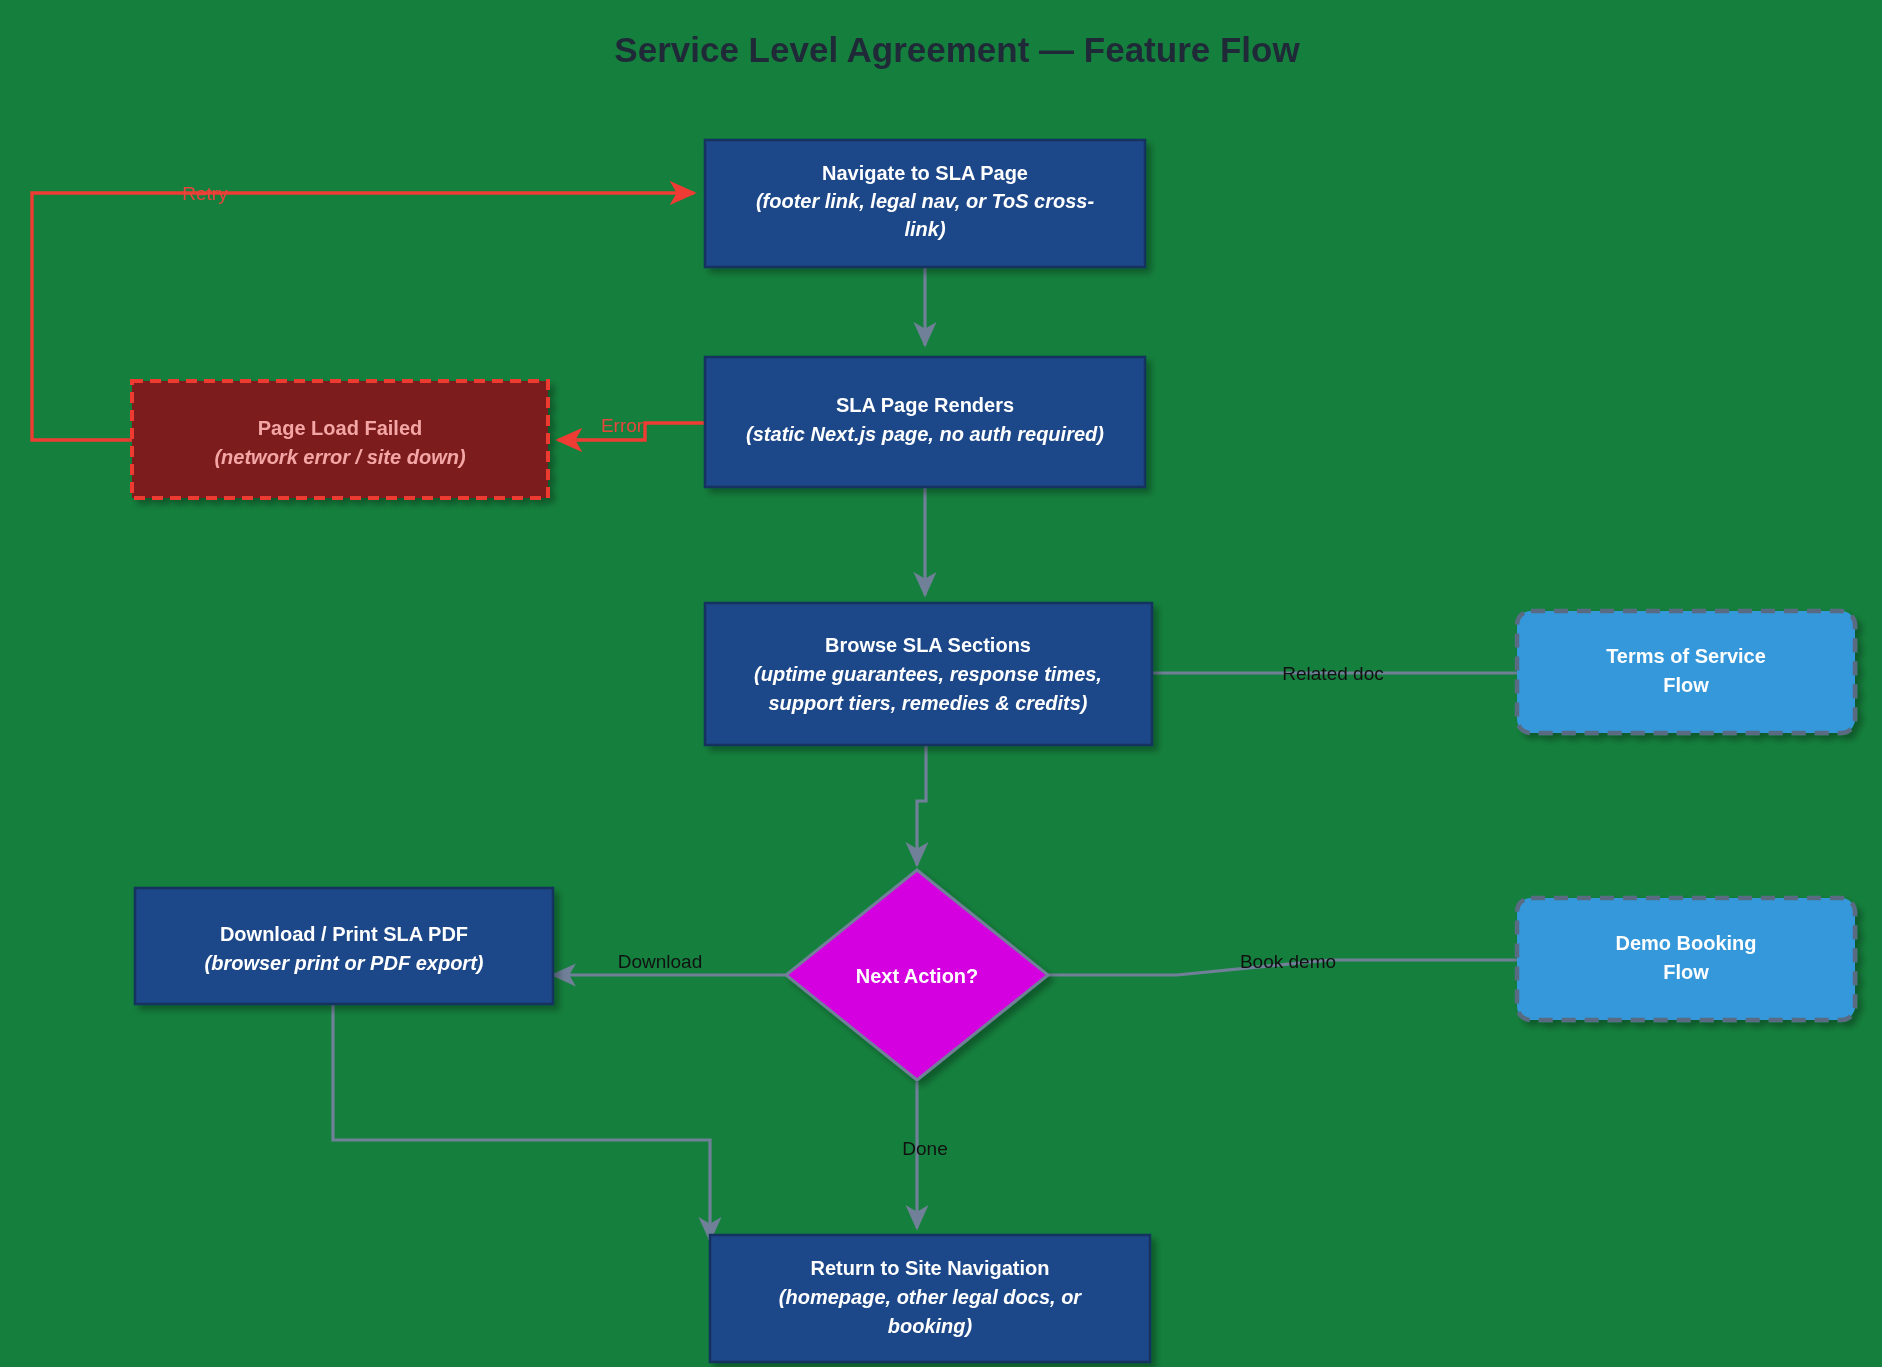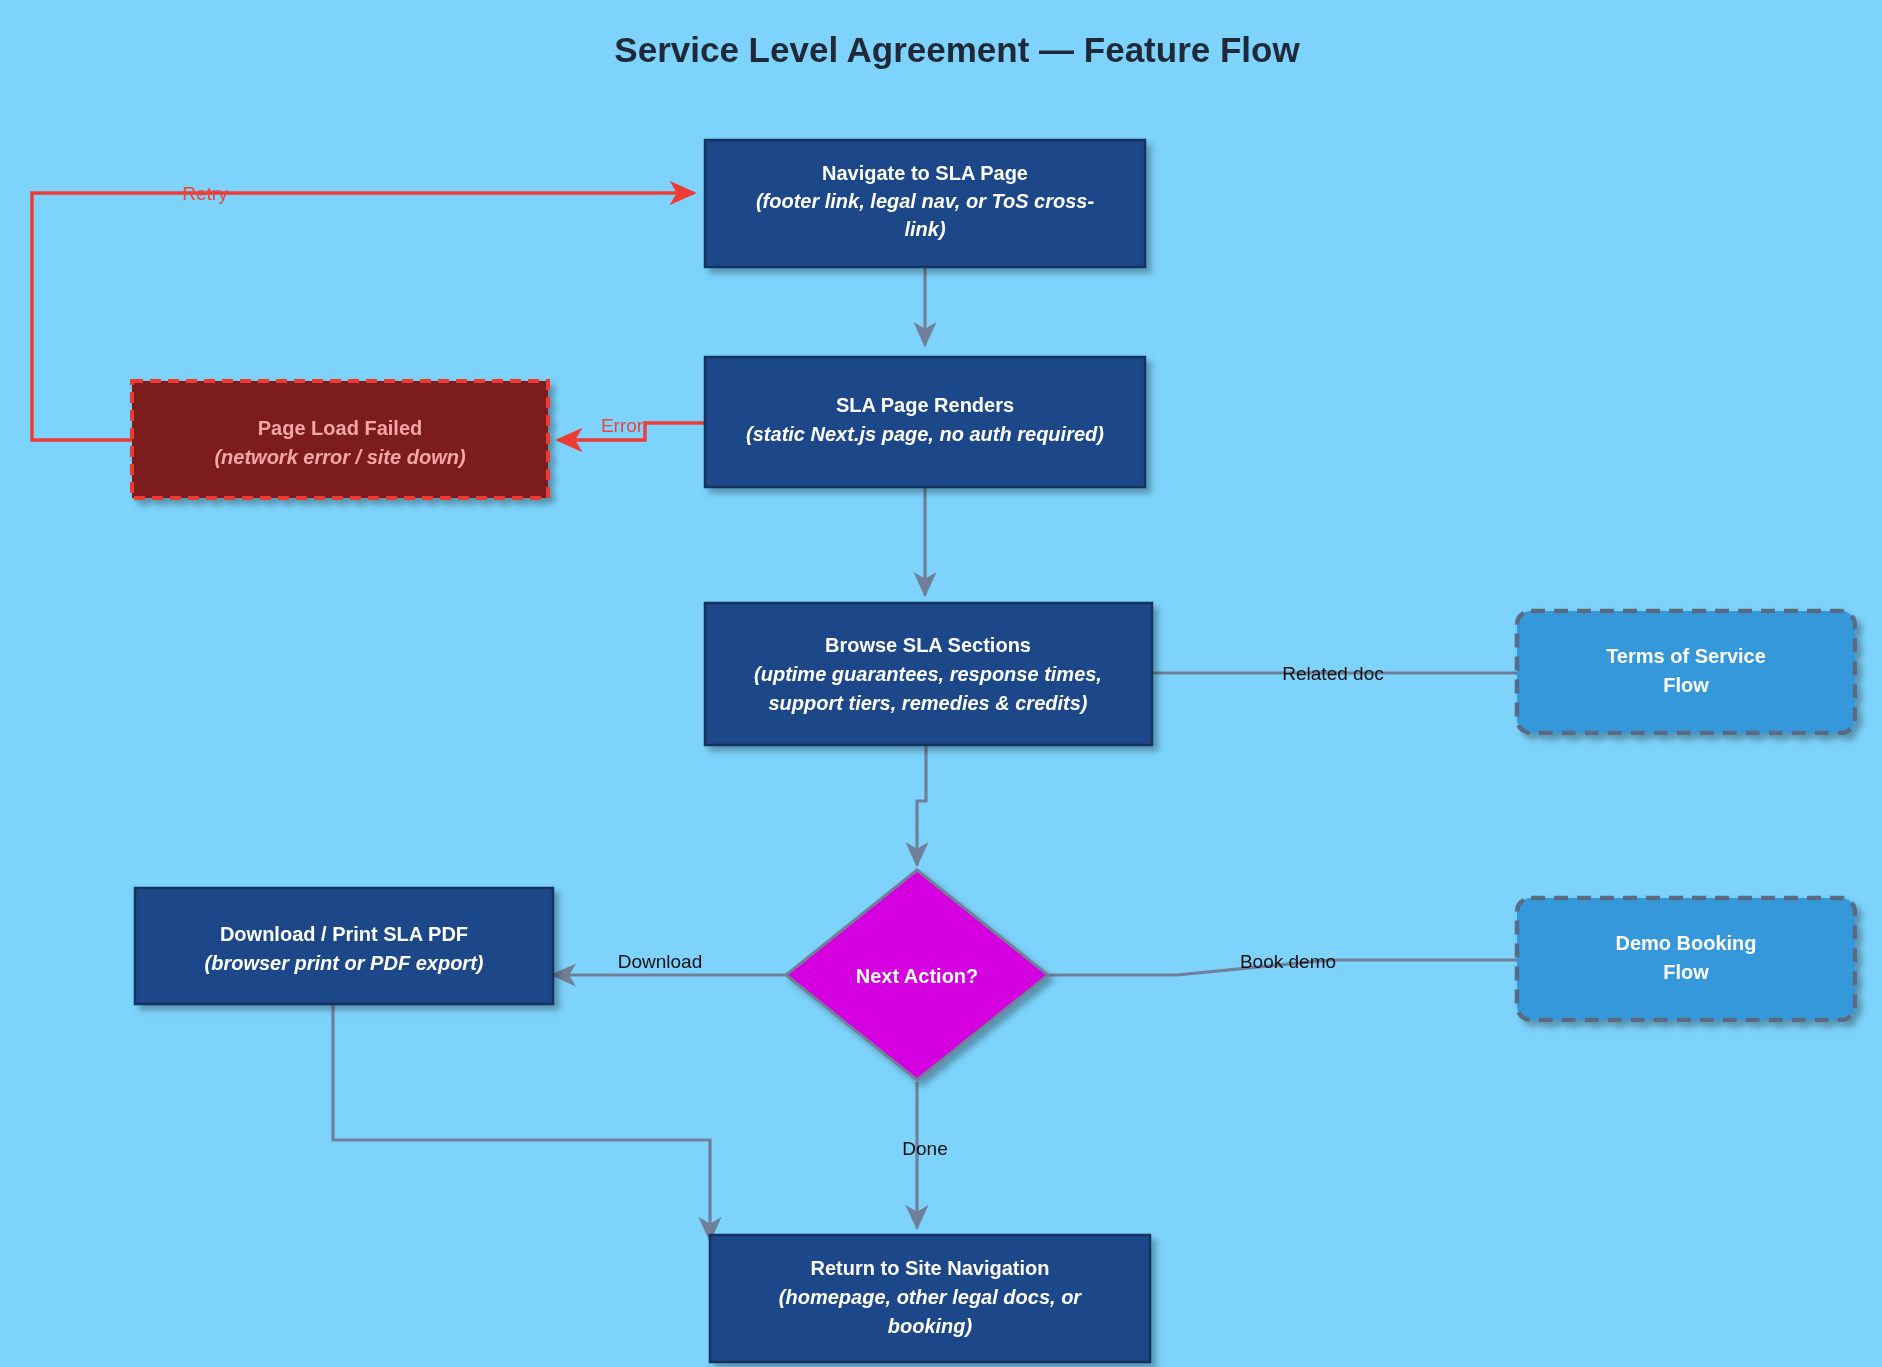--- a/index.html
+++ b/index.html
@@ -10,21 +10,21 @@
   body {
     width: 1882px;
     height: 1367px;
     font-family: "Liberation Sans", sans-serif;
     overflow: hidden;
   }
   #diagram-root {
     position: relative;
     width: 1882px;
     height: 1367px;
-    background: #7dd3fc;
+    background: #15803d;
   }
   svg#flow-svg {
     position: absolute;
     inset: 0;
     width: 1882px;
     height: 1367px;
     display: block;
   }
   .chart-title {
     font-size: 35px;

